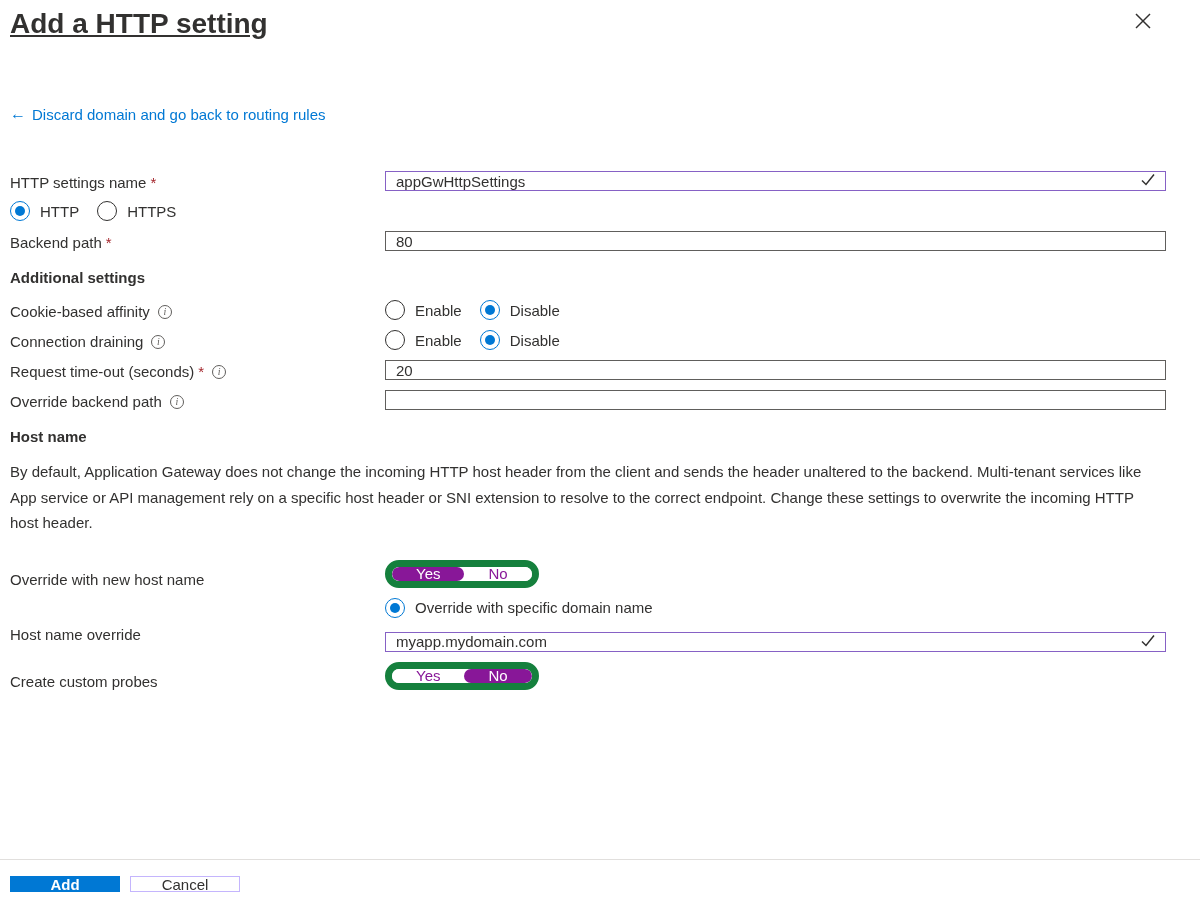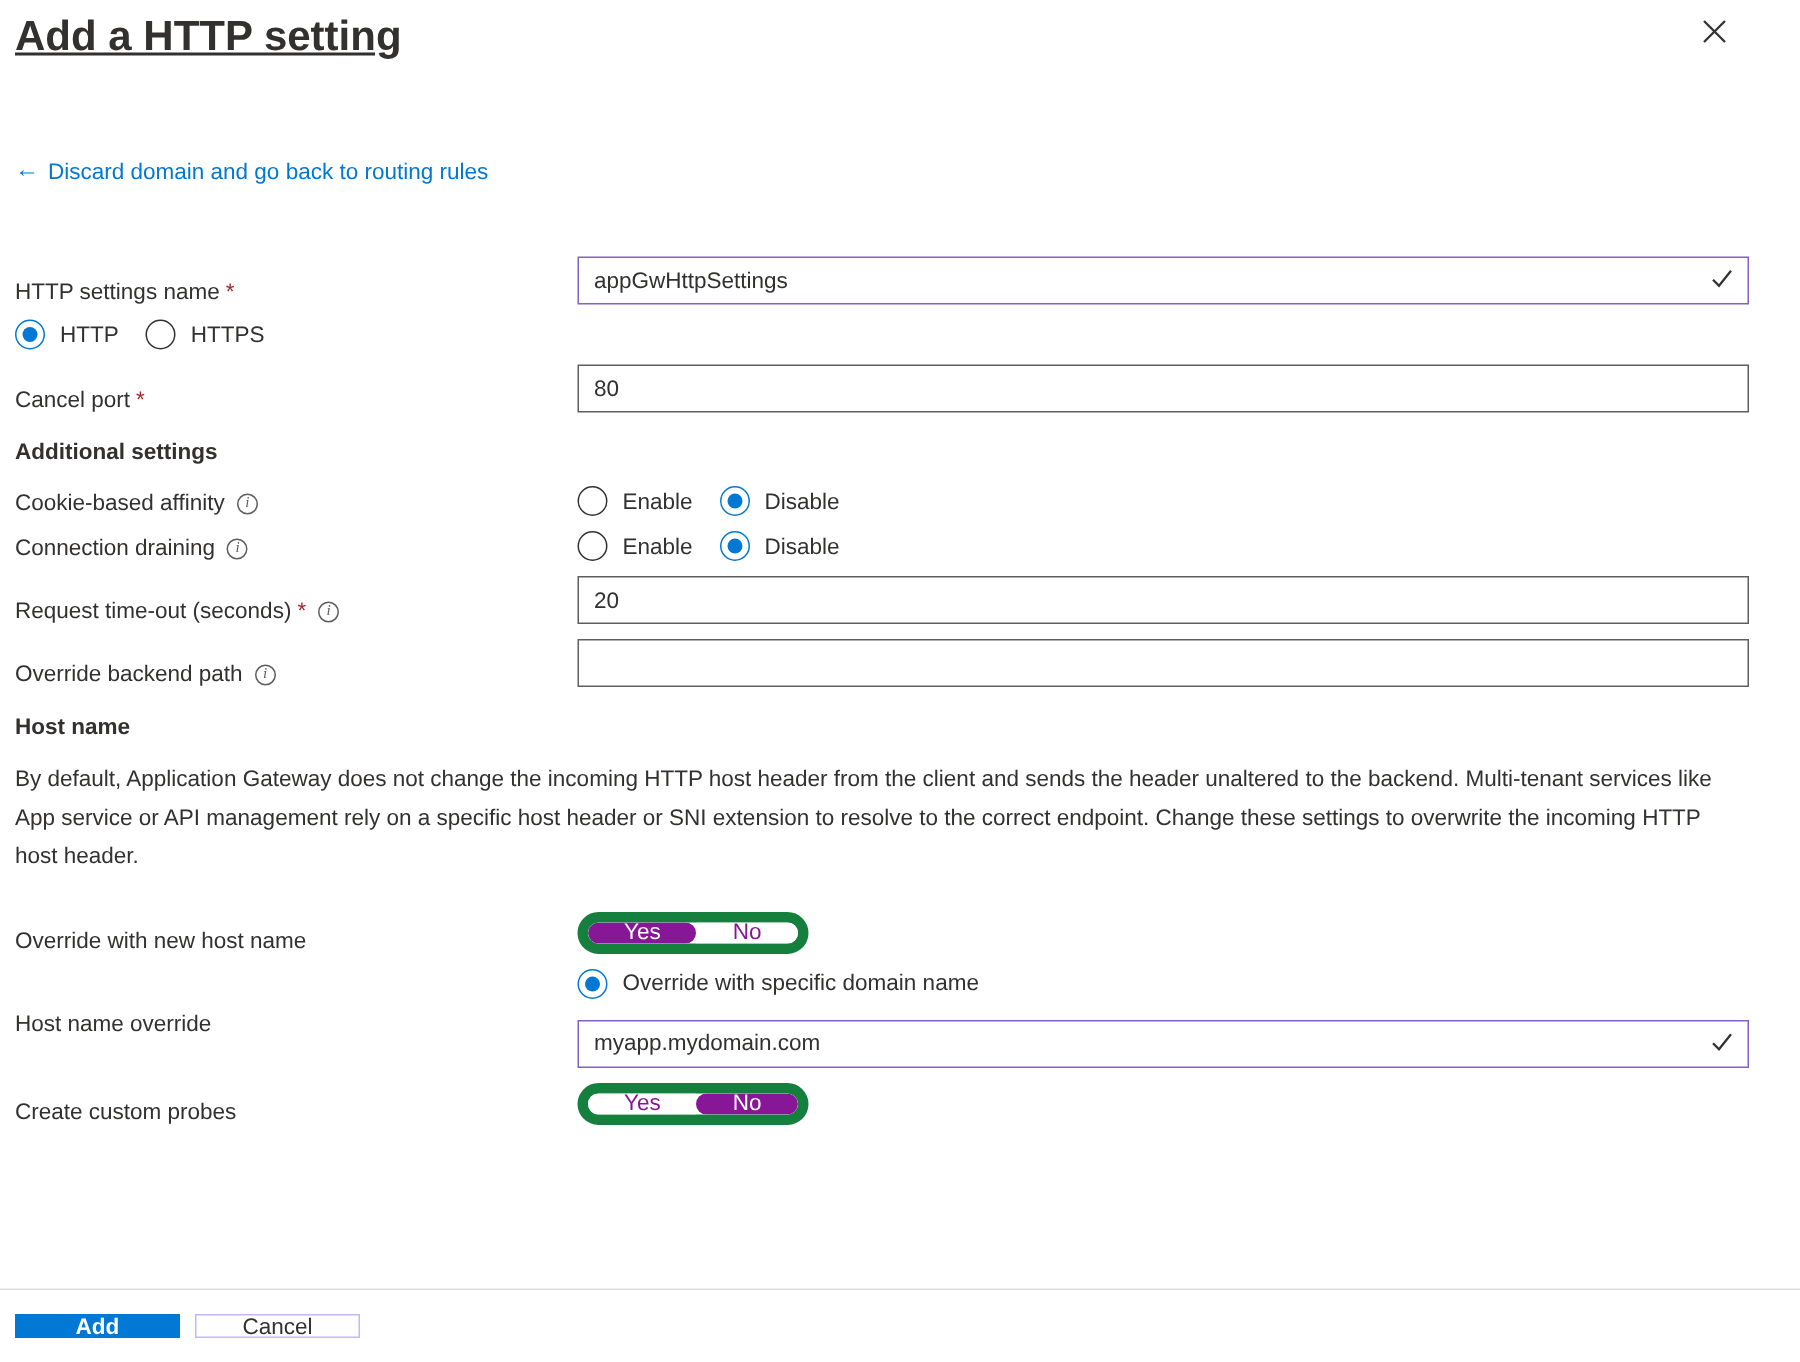--- a/index.html
+++ b/index.html
@@ -70,21 +70,21 @@
   margin-left: 8px;
   font-style: italic;
   font-family: Georgia, serif;
 }
 .input-col {
   flex: 1;
   padding-right: 24px;
 }
 .text-input {
   width: 100%;
-  height: 32px;
+  height: 20px;
   border: 1px solid #605e5c;
   padding: 0 10px;
   font-size: 15px;
   color: #323130;
   outline: none;
 }
 .text-input.valid {
   border: 1px solid #8661c5;
   padding-right: 36px;
 }
@@ -255,21 +255,21 @@
         <div class="radio-item">
           <span class="radio-circle"></span>
           <span class="radio-label">HTTPS</span>
         </div>
       </div>
     </div>
   </div>
 
   <div class="form-row">
     <div class="label-col">
-      <span>Cancel port</span>
+      <span>Backend path</span>
         <span class="req">*</span>
     </div>
     <div class="input-col">
       <input class="text-input" type="text" value="80" style="">
     </div>
   </div>
 
   <div class="section-heading">Additional settings</div>
 
   <div class="form-row">

